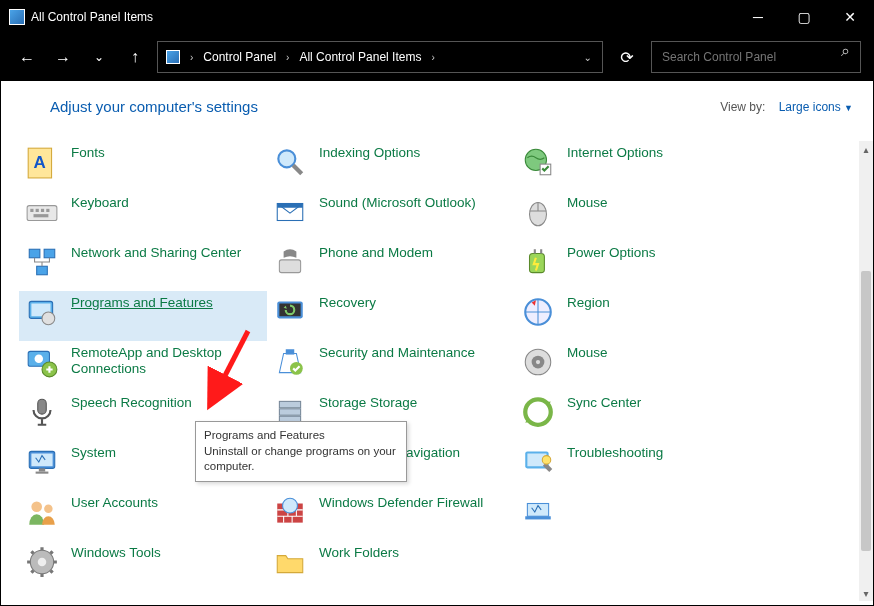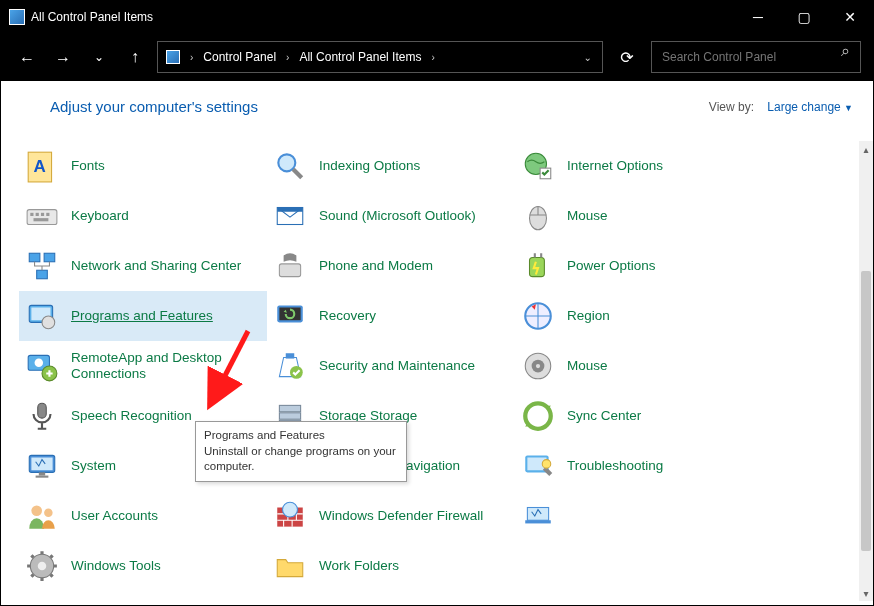--- a/index.html
+++ b/index.html
@@ -26,21 +26,21 @@
 
 .content { position:absolute; top:80px; left:0; right:0; bottom:0; background:#fff;padding-left:29px; }
 .heading-row { padding: 16px 20px 12px 20px; display:flex; justify-content:space-between; align-items:center; }
 .heading { color:#0a5db0; font-size:15px; }
 .viewby { font-size:12px; color:#555;margin-top:28px; }
 .viewby-link { color:#0a5db0; font-size:12px; }
 
 .items-area { position:absolute; top:60px; left:0; right:14px; bottom:0; overflow:hidden; }
 .cols { display:flex; padding-left:18px; }
 .col { width:248px; }
-.item { display:flex; align-items:center; gap:12px; height:50px; padding:4px 6px; }
+.item { display:flex; gap:12px; height:50px; padding:4px 6px; }
 .item-label { color:#0b7a45; font-size:13.5px; line-height:1.2; max-width:190px; }
 .icon { width:34px; height:34px; display:flex; align-items:center; justify-content:center; flex-shrink:0; }
 .icon svg { width:34px; height:34px; }
 
 .item.hovered { background:#d9eaf7; }
 .item.hovered .item-label { text-decoration: underline; }
 
 
 .tooltip { position:absolute; left:194px; top:340px; width:212px; background:#fff; border:1px solid #999; padding:6px 8px; font-size:11.5px; color:#333; line-height:1.35; box-shadow:2px 2px 4px rgba(0,0,0,.15); z-index:50;}
 .tooltip-title { }
@@ -234,21 +234,21 @@
     <span style="color:#ccc">⌕</span>
   </div>
 </div>
 
 <div class="content">
   <div class="heading-row">
     <div class="heading">Adjust your computer's settings</div>
     <div>
       <span class="viewby">View by:</span>
       &nbsp;
-      <span class="viewby-link"><span>Large change</span> <span style="font-size:9px">▼</span></span>
+      <span class="viewby-link"><span>Large icons</span> <span style="font-size:9px">▼</span></span>
     </div>
   </div>
 
   <div class="items-area">
     <div class="cols" id="cols">
         <div class="col">
           <div class="item">
             <span class="icon">
               <svg>
                 <use href="#i-fonts"></use>

